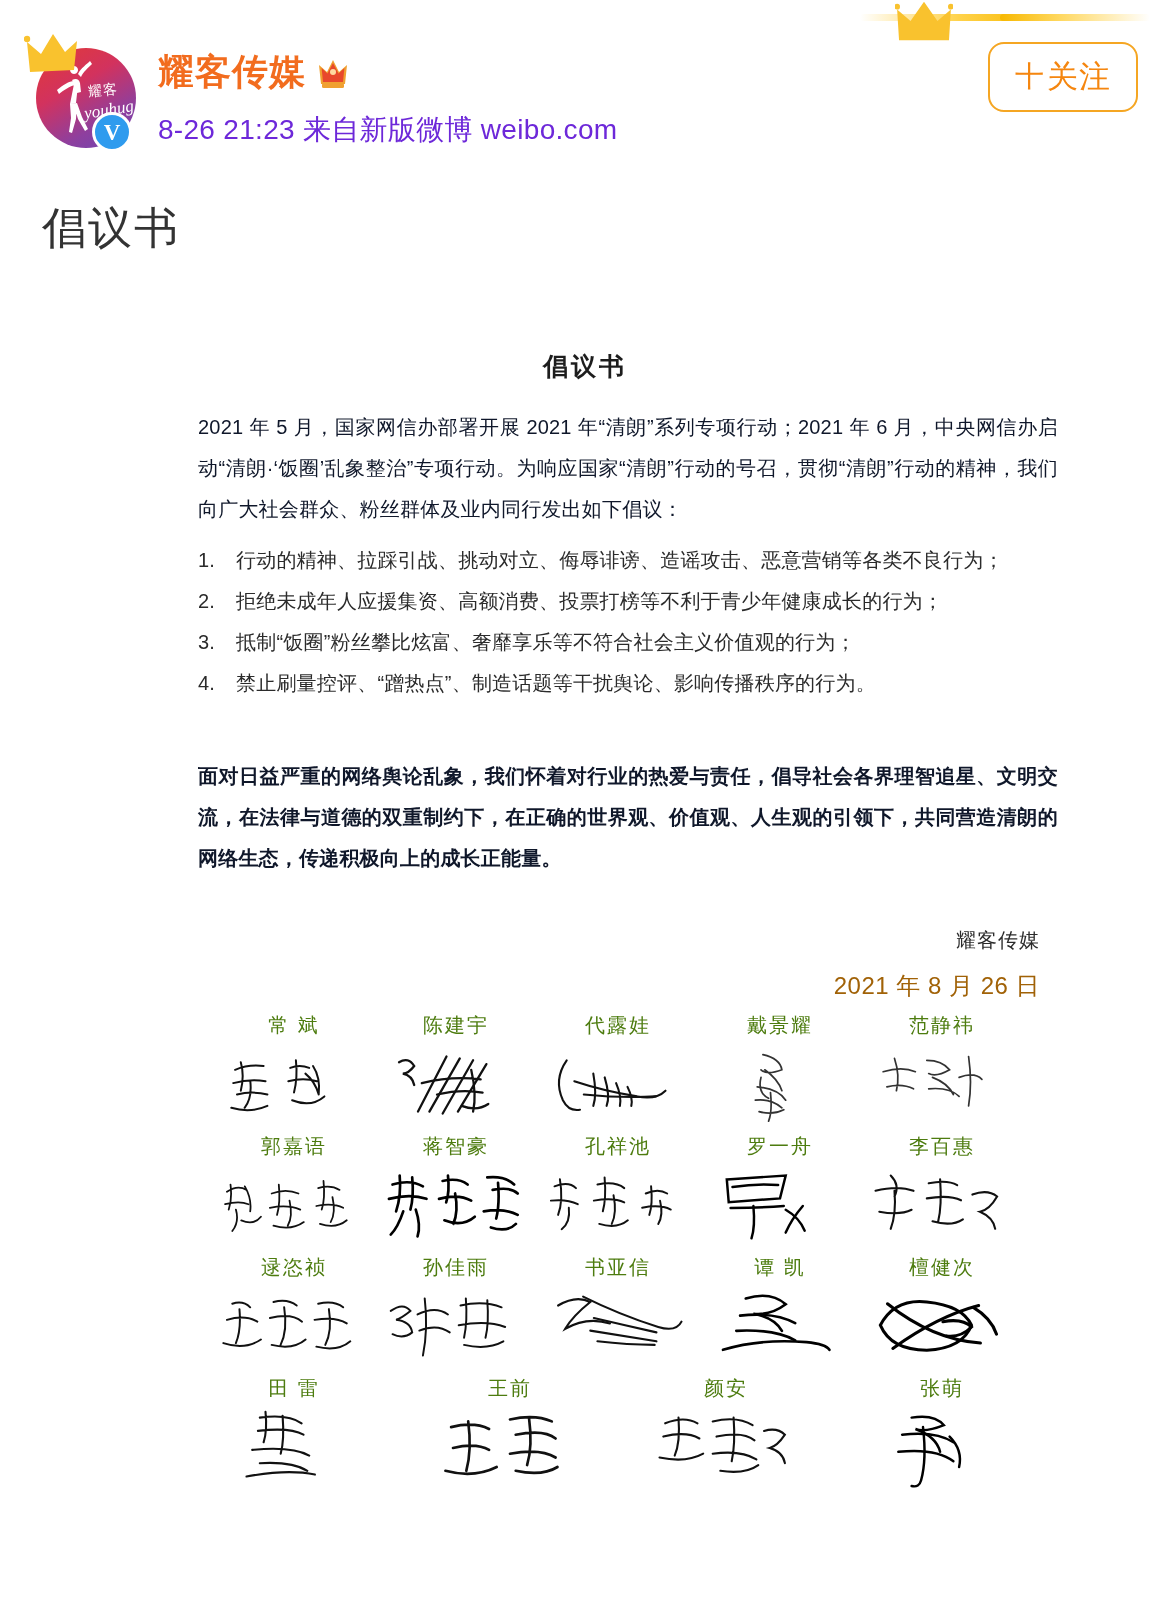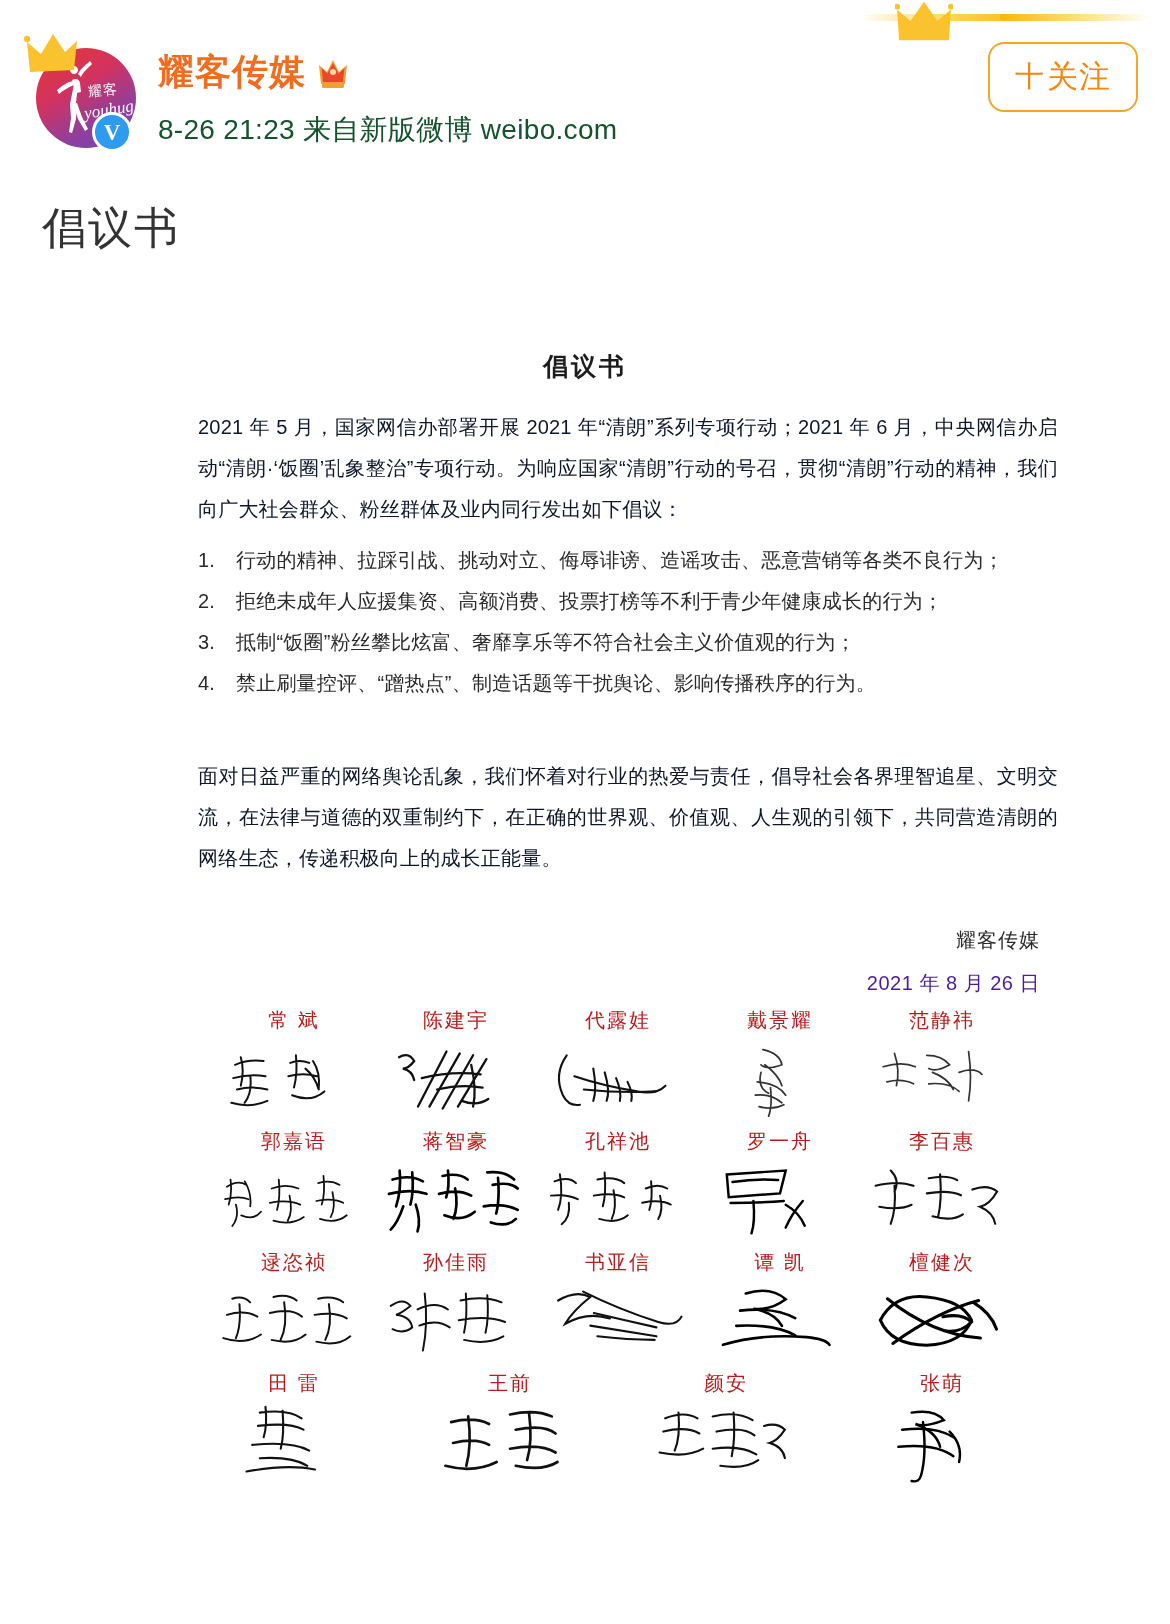--- a/index.html
+++ b/index.html
@@ -119,21 +119,21 @@
     letter-spacing: 1px;
   }
   .vip-crown-emoji {
     width: 34px; height: 34px;
     position: relative;
     display: inline-block;
   }
   .meta-row {
     margin-top: 14px;
     font-size: 28px;
-    color: #14532d;
+    color: #6d28d9;
     letter-spacing: 0.3px;
     white-space: nowrap;
   }
 
   .follow-btn {
     position: absolute;
     right: 32px; top: 42px;
     width: 150px; height: 70px;
     border: 2px solid #f5a623;
     border-radius: 16px;
@@ -195,56 +195,57 @@
     color: #2b2b2b;
     display: flex;
     letter-spacing: 0.2px;
   }
   .doc-list li .idx {
     flex: 0 0 38px;
     color: #2b2b2b;
   }
   .doc-closing {
     margin-top: 52px !important;
+    font-weight: bold;
   }
 
   .sign-block {
     margin-top: 48px;
     text-align: right;
     padding-right: 18px;
   }
   .sign-company {
     font-size: 20px;
     color: #2b2b2b;
     letter-spacing: 1px;
   }
   .sign-date {
-    font-size: 20px;
-    color: #4c1d95;
+    font-size: 24px;
+    color: #a16207;
     margin-top: 16px;
     letter-spacing: 0.5px;
   }
 
   
   .sig-grid {
     margin: 10px 0 0 0;
     padding: 0 40px 0 20px;
   }
   .sig-row {
     display: flex;
     justify-content: space-between;
     margin-bottom: 4px;
   }
   .sig-cell {
     width: 19%;
     text-align: center;
   }
   .sig-name {
     font-size: 20px;
-    color: #b91c1c;
+    color: #4d7c0f;
     letter-spacing: 2px;
     margin-bottom: 2px;
     white-space: pre;
   }
   .sig-mark {
     height: 88px;
     display: flex;
     align-items: center;
     justify-content: center;
   }

